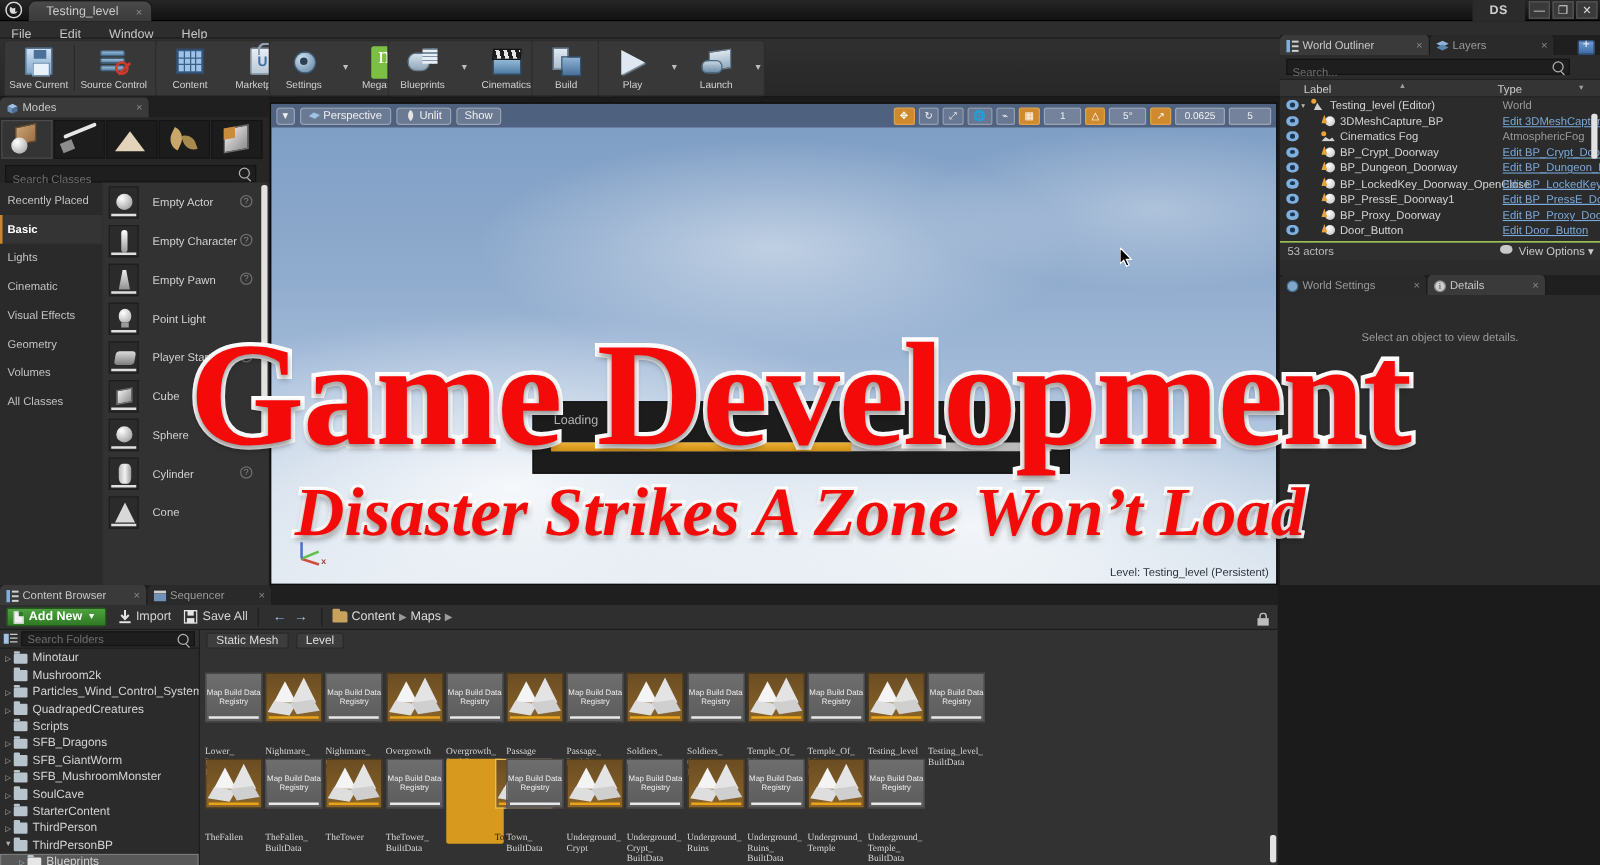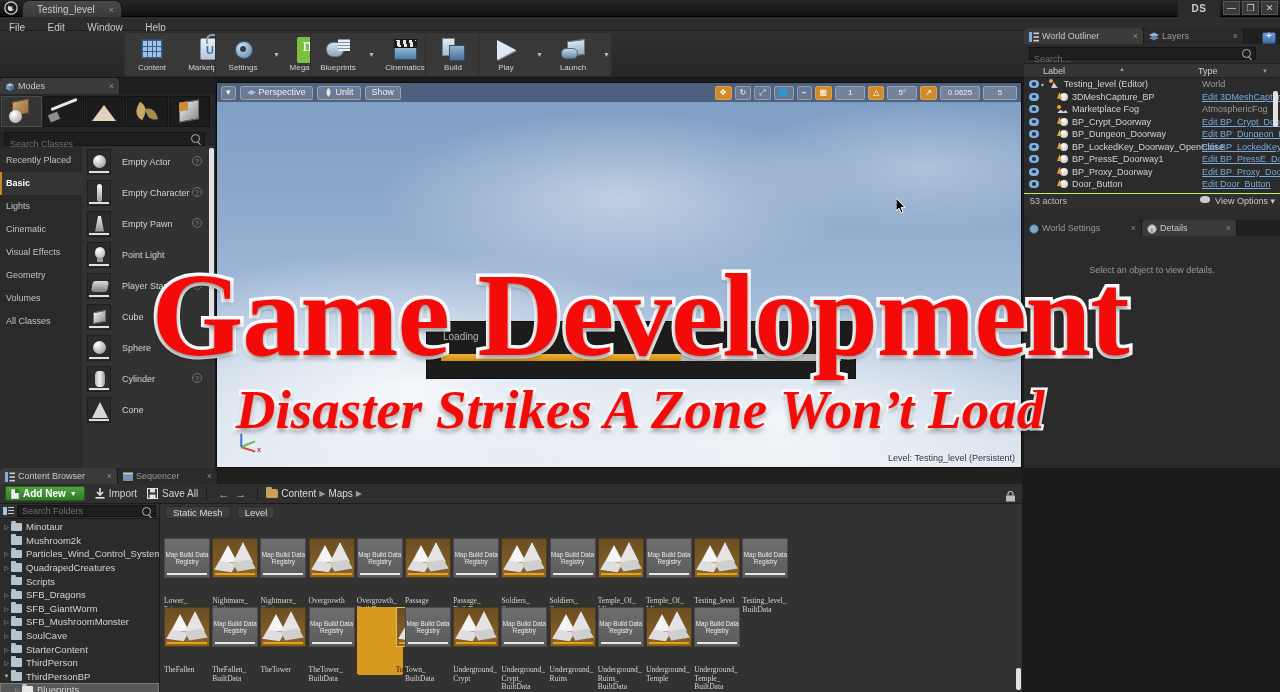--- a/index.html
+++ b/index.html
@@ -406,20 +406,41 @@
   </div>
 
   <div class="menubar">
     <span>File</span>
     <span>Edit</span>
     <span>Window</span>
     <span>Help</span>
   </div>
 
   <div class="maintool">
+    <div class="tb-group" style="left:3px;">
+      <div class="tb-btn">
+        <div class="tb-ico">
+            <div class="ico-save"></div>
+          </div>
+        <div class="lbl">Save Current</div>
+      </div>
+      <div class="tb-sep"></div>
+      <div class="tb-btn" style="width:62px">
+        <div class="tb-ico">
+          <div class="ico-src">
+              <i></i>
+              <i></i>
+              <i></i>
+              <u></u>
+            </div>
+        </div>
+        <div class="lbl">Source Control</div>
+      </div>
+      <div class="tb-caret">▼</div>
+    </div>
 
     <div class="tb-group" style="left:124px;">
       <div class="tb-btn">
         <div class="tb-ico">
           <div class="ico-content">
               <s></s>
               <s></s>
               <s></s>
               <s></s>
               <s></s>
@@ -749,21 +770,21 @@
           </span>
           <span class="ol-lab">3DMeshCapture_BP</span>
           <span class="ol-typ link">Edit 3DMeshCapture_BP</span>
         </div>
         <div class="ol-row">
           <span class="eye"></span>
           <span class="ol-tri"></span>
           <span class="ol-ico" style="margin-left:8px">
             <i class="ico-fog"></i>
           </span>
-          <span class="ol-lab">Marketplace Fog</span>
+          <span class="ol-lab">Cinematics Fog</span>
           <span class="ol-typ plain">AtmosphericFog</span>
         </div>
         <div class="ol-row">
           <span class="eye"></span>
           <span class="ol-tri"></span>
           <span class="ol-ico" style="margin-left:8px">
             <i class="ico-actor"></i>
           </span>
           <span class="ol-lab">BP_Crypt_Doorway</span>
           <span class="ol-typ link">Edit BP_Crypt_Doorway</span>

